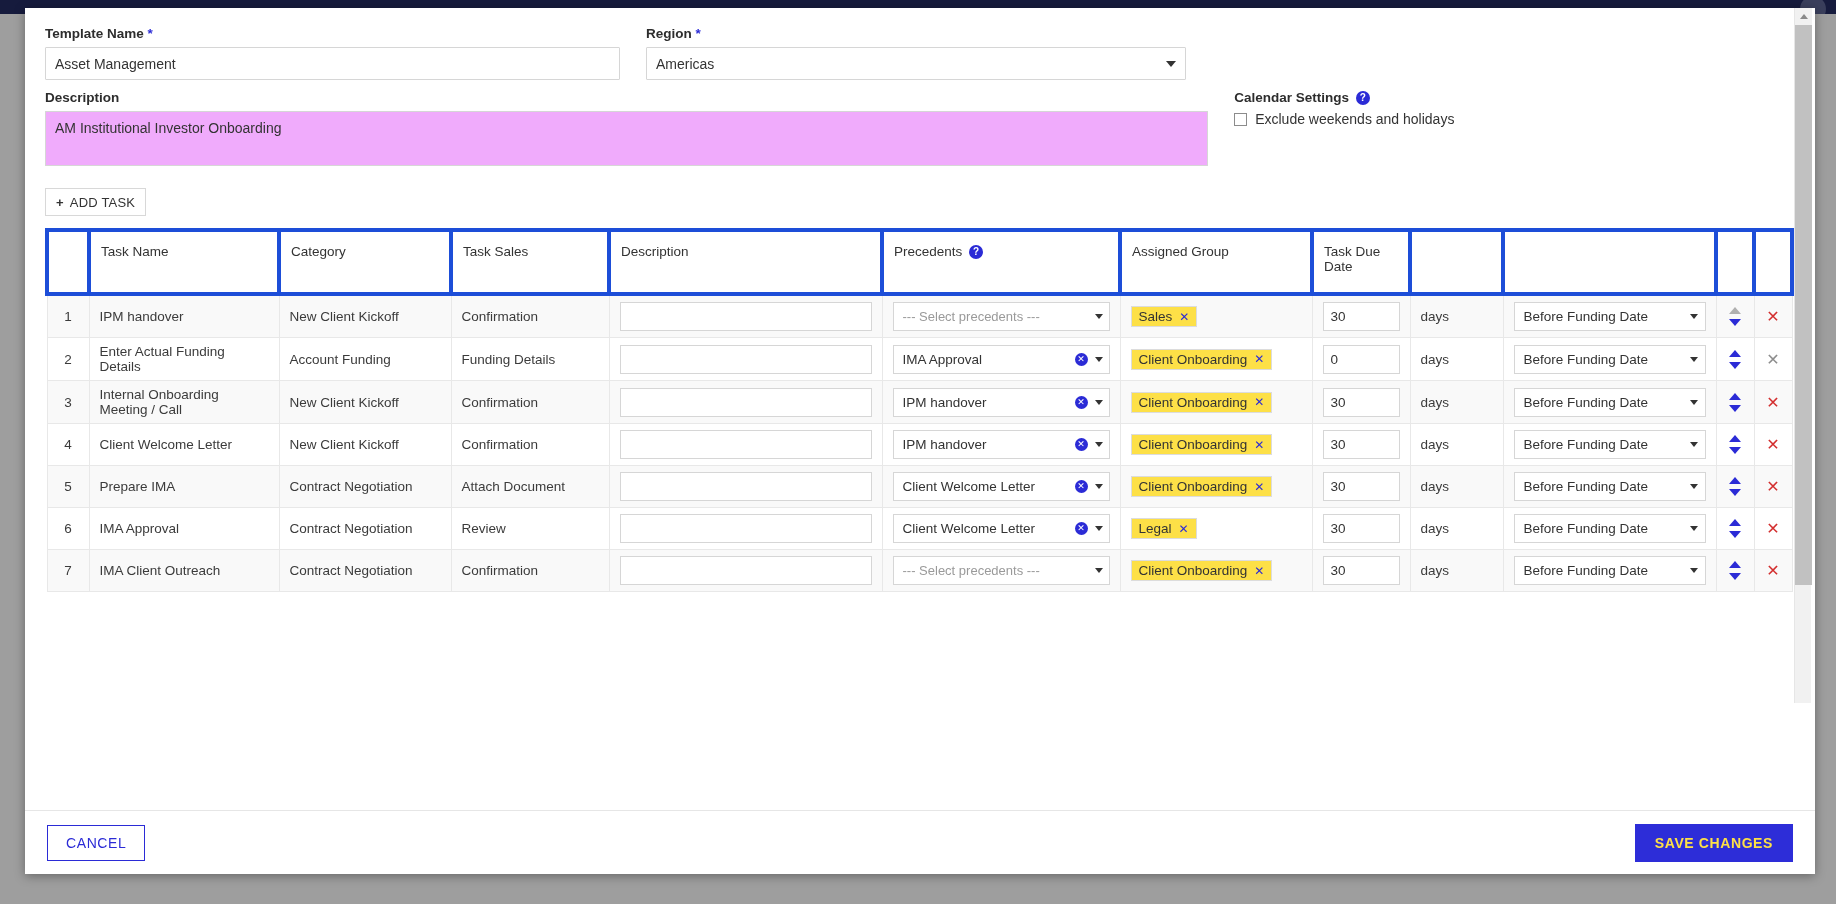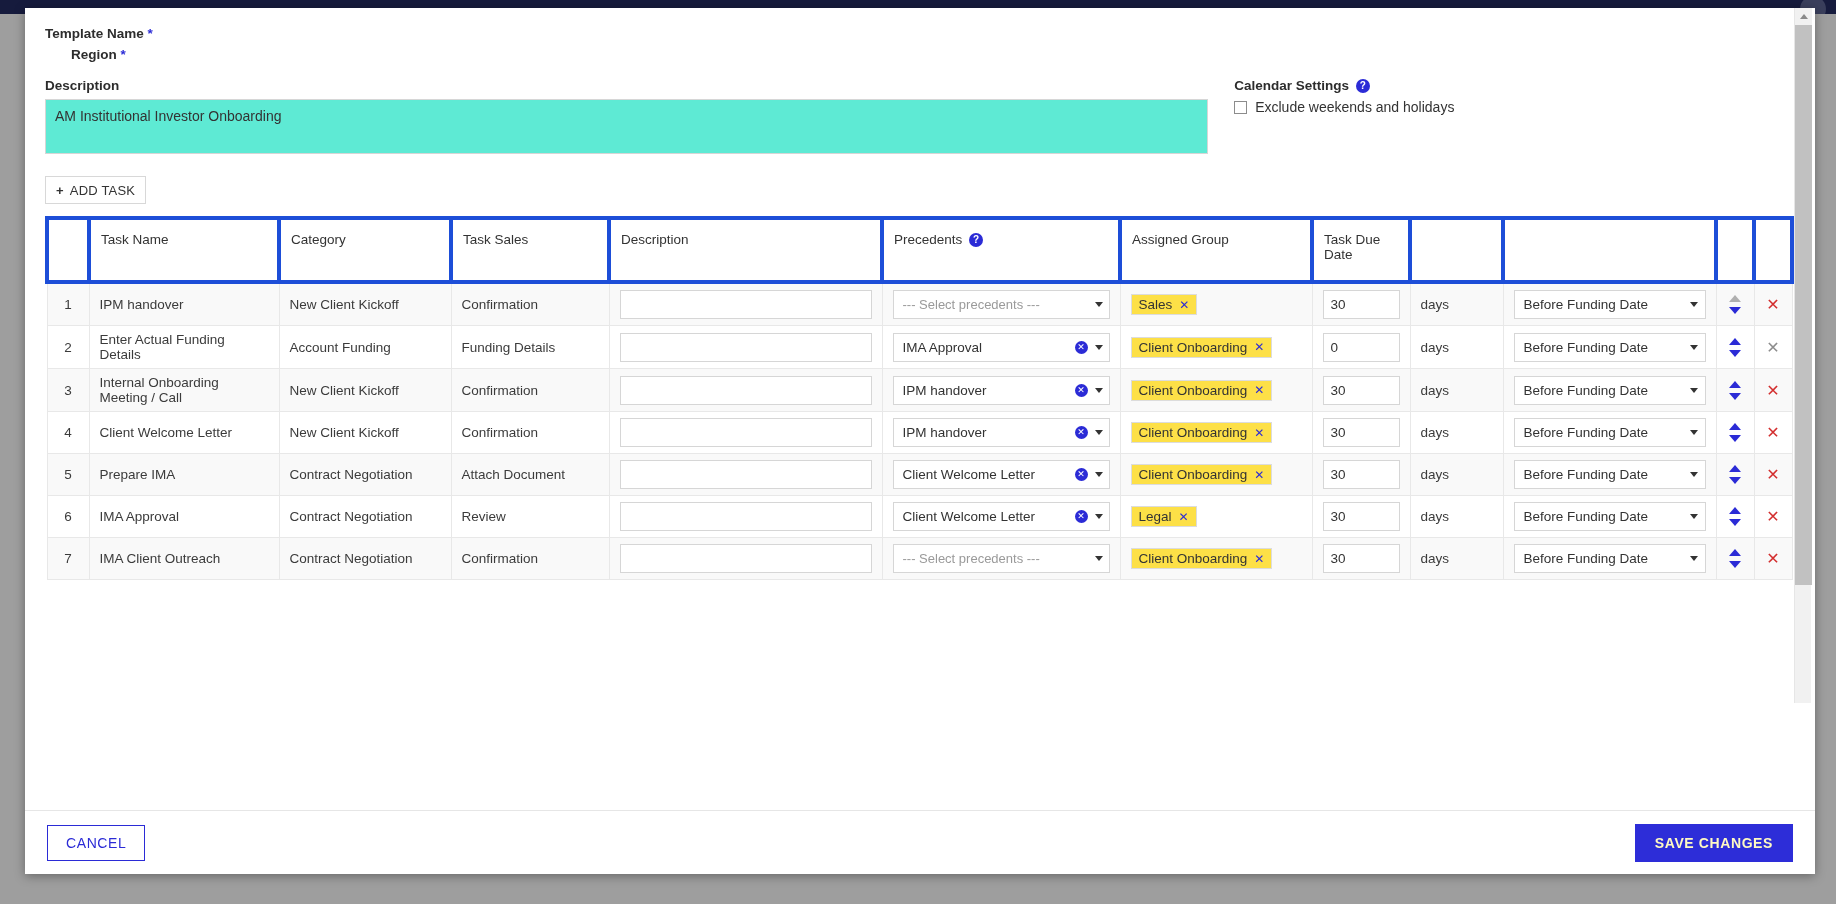--- a/index.html
+++ b/index.html
@@ -70,21 +70,21 @@
   .sb-arrow i {
     width:0;height:0;border-left:4px solid transparent;border-right:4px solid transparent;
   }
   .sb-up i { border-bottom:5px solid #8a8a8a; }
   .sb-thumb {
     position:absolute; left:0; top:17px; width:17px; height:560px;
     background:#c1c1c1;
   }
 
   
-  .form-grid { display:flex; gap:0px;flex-direction:column; }
+  .form-grid { display:flex; gap:0px; }
   .col-a { width:575px; }
   .col-b { width:575px; margin-left:20px;}
   .col-c { width:540px; margin-left:26px;}
   label.fld {
     display:block; font-size:13.5px; font-weight:bold; color:#2d2d2d;
     margin-bottom:6px; font-family:"Liberation Sans", sans-serif;
   }
   .req { color:#2b2bd6; font-weight:bold; }
   input.txt, .selectbox {
     width:100%; height:33px; border:1px solid #d6d6d6; background:#fff;
@@ -92,21 +92,21 @@
     border-radius:1px;
   }
   .selectbox {
     display:flex; align-items:center; justify-content:space-between; cursor:pointer;
   }
   .caret {
     width:0;height:0;border-left:5px solid transparent;border-right:5px solid transparent;
     border-top:6px solid #333; margin-left:6px;
   }
   textarea.desc {
-    width:100%; height:55px; border:1px solid #d6d6d6; background:#5eead4;
+    width:100%; height:55px; border:1px solid #d6d6d6; background:#f0abfc;
     font-size:14px; color:#333; padding:7px 9px; resize:none;
     font-family:"Liberation Sans", sans-serif; line-height:1.3;
   }
   .row2 { display:flex; margin-top:10px; }
   .chk-line { display:flex; align-items:center; margin-top:6px; }
   .chk {
     width:13px; height:13px; border:1px solid #8c8c8c; background:#fff;
     display:inline-block; margin-right:8px;
   }
   .chk-label { font-size:14px; color:#333; }
@@ -201,21 +201,21 @@
     display:flex; align-items:center; justify-content:space-between;
     padding:0 22px;
     background:#fff;
   }
   .btn-cancel {
     border:1px solid #2b2bd6; background:#fff; color:#2b2bd6;
     font-size:14px; letter-spacing:.6px; padding:9px 18px; cursor:pointer;
     font-family:"Liberation Sans", sans-serif;
   }
   .btn-save {
-    border:none; background:#2d2dd8; color:#fef9c3;
+    border:none; background:#2d2dd8; color:#fde047;
     font-size:14px; font-weight:bold; letter-spacing:.6px;
     padding:11px 20px; cursor:pointer;
     font-family:"Liberation Sans", sans-serif;
   }
 </style>
 </head>
 <body>
 
 <div class="app-backdrop-dark">
   <div class="avatar-dot"></div>
@@ -236,28 +236,33 @@
 
     <div class="scroll-region">
 
       
       <div class="form-grid">
         <div class="col-a">
           <label class="fld">
             <span>Template Name</span>
             <span class="req">*</span>
           </label>
+          <input class="txt" type="text" value="Asset Management" style="">
         </div>
 
 
         <div class="col-c">
           <label class="fld">
             <span>Region</span>
             <span class="req">*</span>
           </label>
+          <div class="selectbox">
+            <span>Americas</span>
+            <span class="caret"></span>
+          </div>
         </div>
       </div>
 
       
       <div class="row2">
         <div style="width:1170px;">
           <label class="fld">Description</label>
           <textarea class="desc" style="">AM Institutional Investor Onboarding</textarea>
         </div>
         <div style="width:540px; margin-left:26px;">

